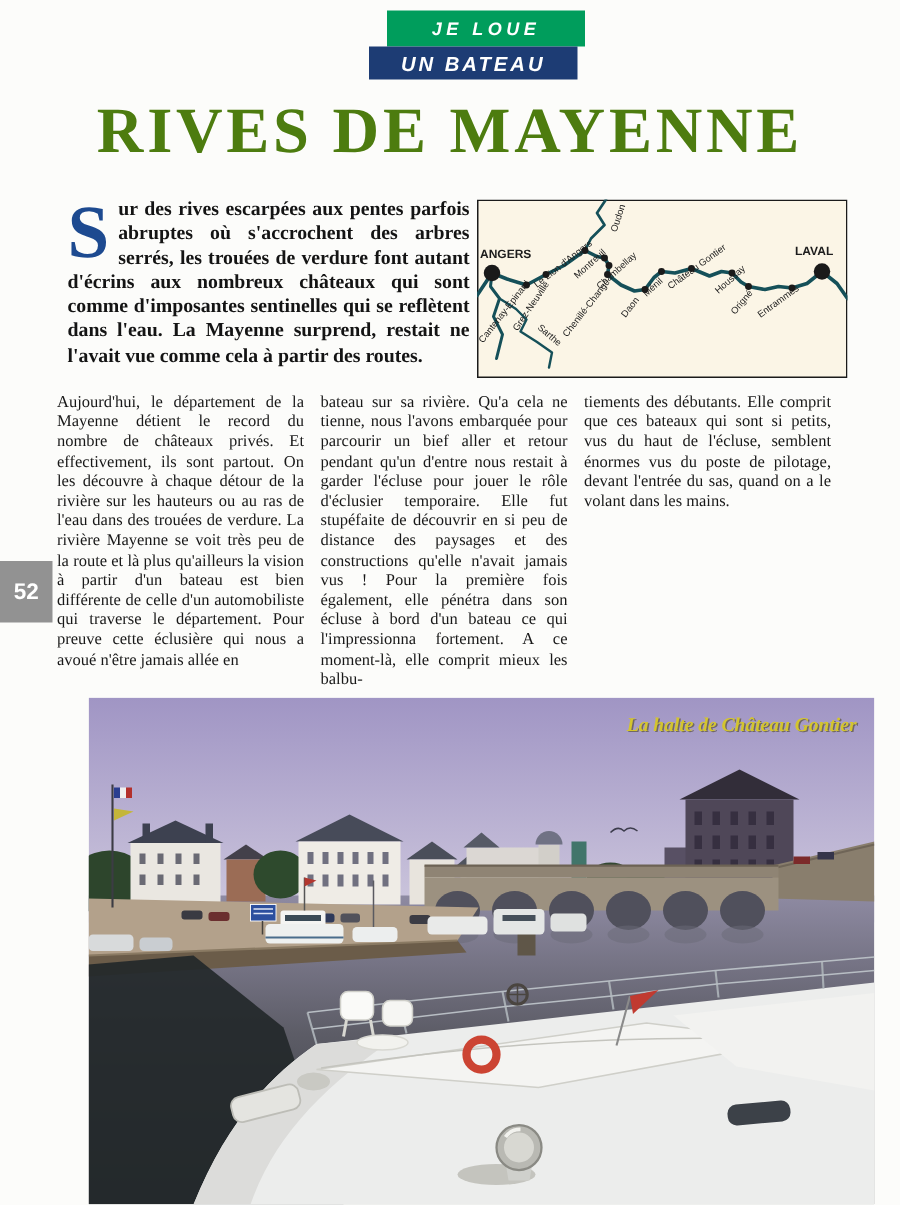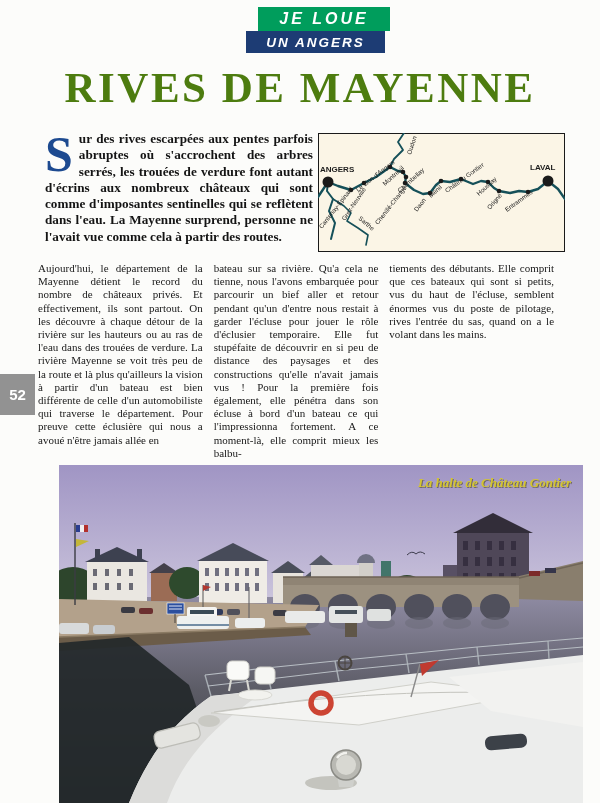--- a/index.html
+++ b/index.html
@@ -7,21 +7,21 @@
        font-family:"Liberation Serif",serif;overflow:hidden;}
   .page{position:absolute;inset:0;}
   
   .banner-green{position:absolute;left:258px;top:7px;width:132px;height:24px;
     background:#009d5c;display:flex;align-items:center;justify-content:center;}
   .banner-navy{position:absolute;left:246px;top:31px;width:139px;height:22px;
     background:#1d3c74;display:flex;align-items:center;justify-content:center;}
   .banner-green span,.banner-navy span{
     font-family:"Liberation Sans",sans-serif;font-weight:bold;font-style:italic;
     color:#fff;letter-spacing:3px;}
-  .banner-green span{font-size:16px;}
+  .banner-green span{font-size:12px;}
   .banner-navy span{font-size:13.5px;letter-spacing:2px;}
   
   .title{position:absolute;left:0;top:63px;width:600px;text-align:center;
     color:#4d7c0f;font-size:43px;font-weight:bold;letter-spacing:2.5px;
     font-family:"Liberation Serif",serif;}
   
   .intro{position:absolute;left:45px;top:131px;width:268px;font-weight:bold;
     font-size:13.2px;line-height:16.3px;text-align:justify;color:#141414;}
   .dropcap{float:left;font-size:50px;line-height:40px;padding:3px 6px 0 0;
     color:#1d4a90;font-weight:bold;}
@@ -44,27 +44,27 @@
 </style>
 </head>
 <body>
 
 <div class="page">
 
   <div class="banner-green">
     <span>JE LOUE</span>
   </div>
   <div class="banner-navy">
-    <span>UN ANGERS</span>
+    <span>UN BATEAU</span>
   </div>
 
   <div class="title">RIVES DE MAYENNE</div>
 
   <div class="intro">
-    <span class="dropcap">S</span><span>ur des rives escarpées aux pentes parfois abruptes où s'accrochent des arbres serrés, les trouées de verdure font autant d'écrins aux nombreux châteaux qui sont comme d'imposantes sentinelles qui se reflètent dans l'eau. La Mayenne surprend, personne ne l'avait vue comme cela à partir des routes.</span>
+    <span class="dropcap">S</span><span>ur des rives escarpées aux pentes parfois abruptes où s'accrochent des arbres serrés, les trouées de verdure font autant d'écrins aux nombreux châteaux qui sont comme d'imposantes sentinelles qui se reflètent dans l'eau. La Mayenne surprend, restait ne l'avait vue comme cela à partir des routes.</span>
   </div>
 
   <div class="mapbox">
     <svg viewBox="0 0 247 119" width="247" height="119">
       <rect x="0.5" y="0.5" width="246" height="118" fill="#fbf5e6" stroke="#1a1a1a"></rect>
       <g fill="none" stroke="#155059" stroke-linejoin="round" stroke-linecap="round">
         <path stroke-width="2.4" d="M0,64 L10,49 L20,53 L33,57 L46,50 L58,44 L72,34 L80,38 L85,39 L88,44 L87,50 L96,57 L105,61 L112,60 L118,52 L123,48 L132,49 L143,46 L155,51 L163,48 L170,49 L176,55 L181,58 L192,60 L201,58 L210,59 L220,56 L230,48 L240,56 L247,66"></path>
         <path stroke-width="2" d="M10,49 L9,58 L15,66 L11,78 L17,90 L13,106"></path>
         <path stroke-width="1.6" d="M15,66 L26,73 L33,80 L29,88 L40,95 L50,102 L48,112"></path>
         <path stroke-width="1.8" d="M86,0 L80,9 L85,17 L76,26 L72,34"></path>
@@ -103,21 +103,21 @@
         <text transform="translate(93,22) rotate(-72)">Oudon</text>
         <text transform="translate(40,86) rotate(40)">Sarthe</text>
       </g>
     </svg>
   </div>
 
   <div class="cols">
     <div class="col">Aujourd'hui, le département de la Mayenne détient le record du nombre de châteaux privés. Et effectivement, ils sont partout. On les découvre à chaque détour de la rivière sur les hauteurs ou au ras de l'eau dans des trouées de verdure. La rivière Mayenne se voit très peu de la route et là plus qu'ailleurs la vision à partir d'un bateau est bien différente de celle d'un automobiliste qui traverse le département. Pour preuve cette éclusière qui nous a avoué n'être jamais allée en</div>
     <div class="col">bateau sur sa rivière. Qu'a cela ne tienne, nous l'avons embarquée pour parcourir un bief aller et retour pendant qu'un d'entre nous restait à garder l'écluse pour jouer le rôle d'éclusier temporaire. Elle fut stupéfaite de découvrir en si peu de distance des paysages et des constructions qu'elle n'avait jamais vus ! Pour la première fois également, elle pénétra dans son écluse à bord d'un bateau ce qui l'impressionna fortement. A ce moment-là, elle comprit mieux les balbu-</div>
     <div class="col">
-      <p>tiements des débutants. Elle comprit que ces bateaux qui sont si petits, vus du haut de l'écluse, semblent énormes vus du poste de pilotage, rives l'entrée du sas, quand on a le volant dans les mains.</p>
+      <p>tiements des débutants. Elle comprit que ces bateaux qui sont si petits, vus du haut de l'écluse, semblent énormes vus du poste de pilotage, devant l'entrée du sas, quand on a le volant dans les mains.</p>
     </div>
   </div>
 
   <div class="pagetab">52</div>
 
   <div class="photo">
     <svg viewBox="0 0 524 338" width="524" height="338">
       <defs>
         <linearGradient id="sky" x1="0" y1="0" x2="0" y2="1">
           <stop offset="0" stop-color="#a095c4"></stop>

